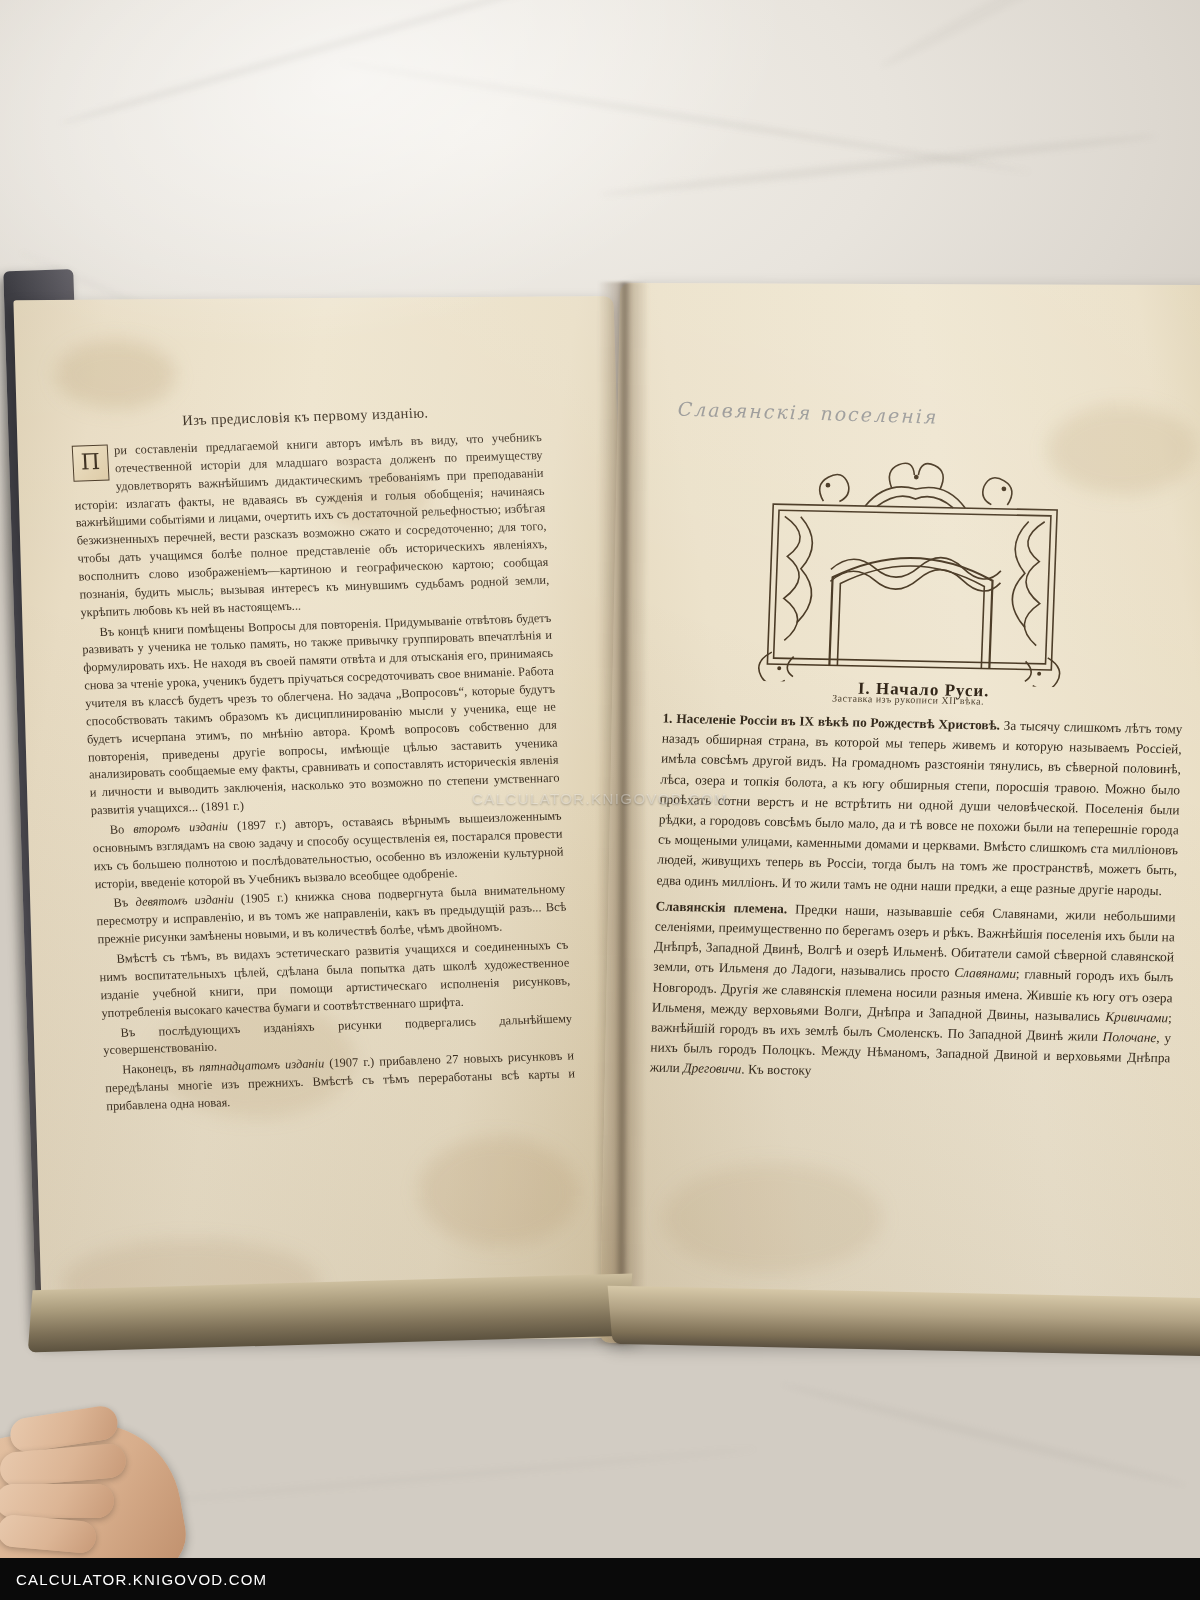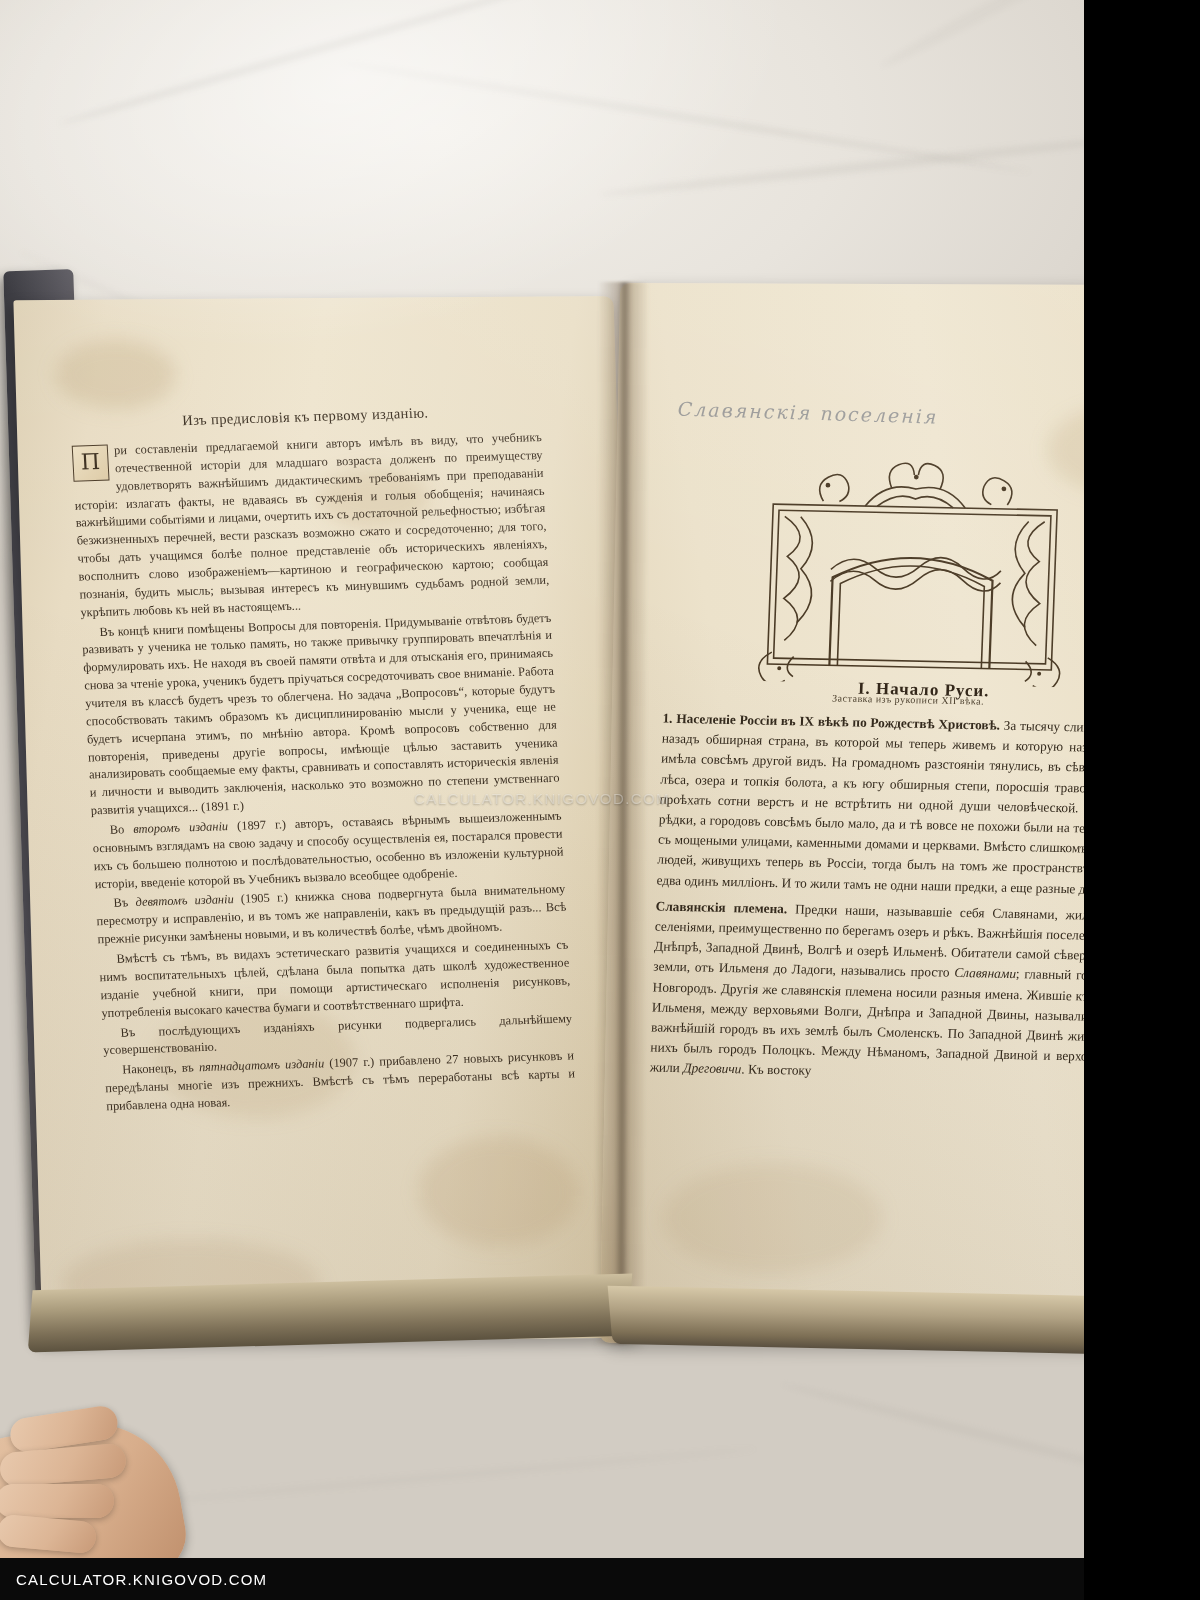--- a/index.html
+++ b/index.html
@@ -9,21 +9,21 @@
   }
   body {
     width: 1200px;
     height: 1600px;
     overflow: hidden;
     font-family: "Liberation Serif", serif;
   }
 
   .photo {
     position: relative;
-    width: 1084px;
+    width: 1200px;
     height: 1600px;
     overflow: hidden;
     background:
       radial-gradient(ellipse 900px 500px at 40% 8%, #f2efe9 0%, #e8e4dd 45%, #ddd8d0 75%, #d2ccc3 100%),
       linear-gradient(160deg, #efece6 0%, #e3ded6 40%, #d8d2c9 100%);
   }
 
   
   .marble-vein {
     position: absolute;

